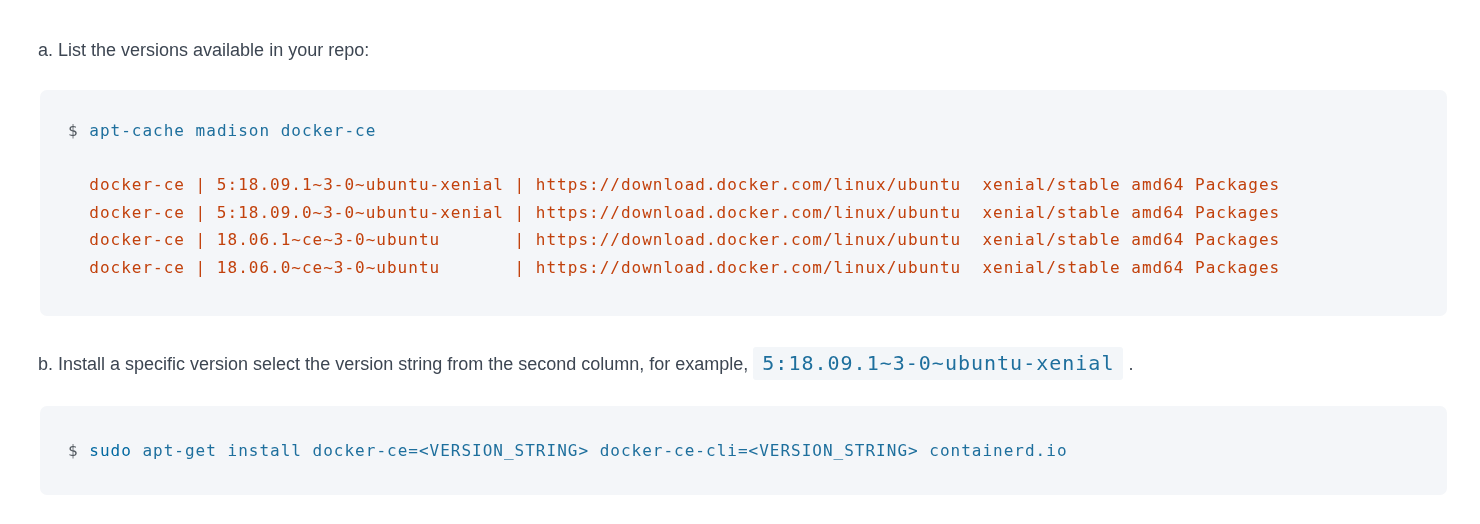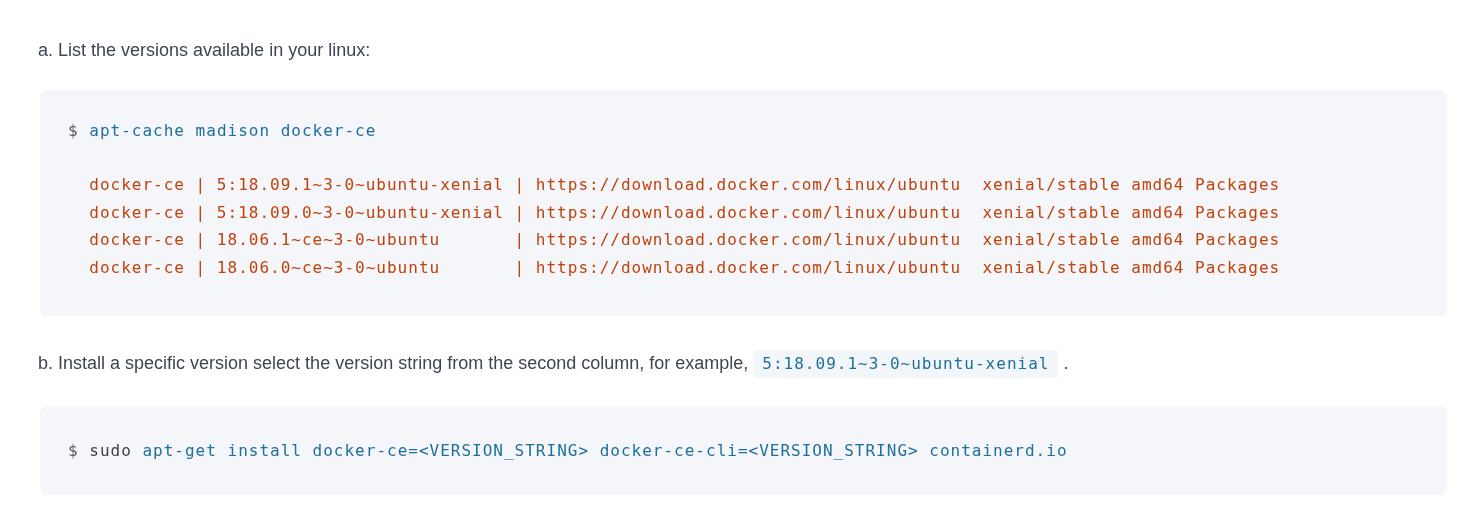--- a/index.html
+++ b/index.html
@@ -45,49 +45,49 @@
     padding: 27px 28px 35px 28px;
   }
   .code-block.block-b {
     padding: 31px 28px 31px 28px;
   }
   .cmdline {
     line-height: 27px;
     color: #1e6f9d;
   }
   .prompt { color: #555c63; }
-  .kw-green { color: #404040; }
+  .kw-green { color: #0369a1; }
   .cmd-blue { color: #1e6f9d; }
   .output {
     margin-top: 27px;
     color: #c2410c;
   }
   .output-line {
     line-height: 27.5px;
   }
   .inline-code {
     font-family: "DejaVu Sans Mono", monospace;
-    font-size: 16px;
+    font-size: 20px;
     letter-spacing: 1px;
     color: #1e6f9d;
     background: #f3f6f9;
     border-radius: 3px;
     padding: 4px 9px 5px 9px;
     white-space: pre;
   }
 </style>
 </head>
 <body>
 
 <div class="page">
 
 
   <div class="substeps">
 
-    <p class="body-text substep-label">a. List the versions available in your linux:</p>
+    <p class="body-text substep-label">a. List the versions available in your repo:</p>
 
     <div class="code-block block-a"><div class="cmdline"><span class="prompt">$</span> <span class="cmd-blue">apt-cache madison docker-ce</span></div><div class="output"><div class="output-line">  docker-ce | 5:18.09.1~3-0~ubuntu-xenial | https://download.docker.com/linux/ubuntu  xenial/stable amd64 Packages</div><div class="output-line">  docker-ce | 5:18.09.0~3-0~ubuntu-xenial | https://download.docker.com/linux/ubuntu  xenial/stable amd64 Packages</div><div class="output-line">  docker-ce | 18.06.1~ce~3-0~ubuntu       | https://download.docker.com/linux/ubuntu  xenial/stable amd64 Packages</div><div class="output-line">  docker-ce | 18.06.0~ce~3-0~ubuntu       | https://download.docker.com/linux/ubuntu  xenial/stable amd64 Packages</div></div></div>
 
     <p class="body-text substep-b"><span>b. Install a specific version select the version string from the second column, for example, </span><code class="inline-code">5:18.09.1~3-0~ubuntu-xenial</code><span> .</span></p>
 
     <div class="code-block block-b"><div class="cmdline"><span class="prompt">$</span> <span class="kw-green">sudo</span> <span class="cmd-blue">apt-get install docker-ce=&lt;VERSION_STRING&gt; docker-ce-cli=&lt;VERSION_STRING&gt; containerd.io</span></div></div>
 
   </div>
 </div>
 

